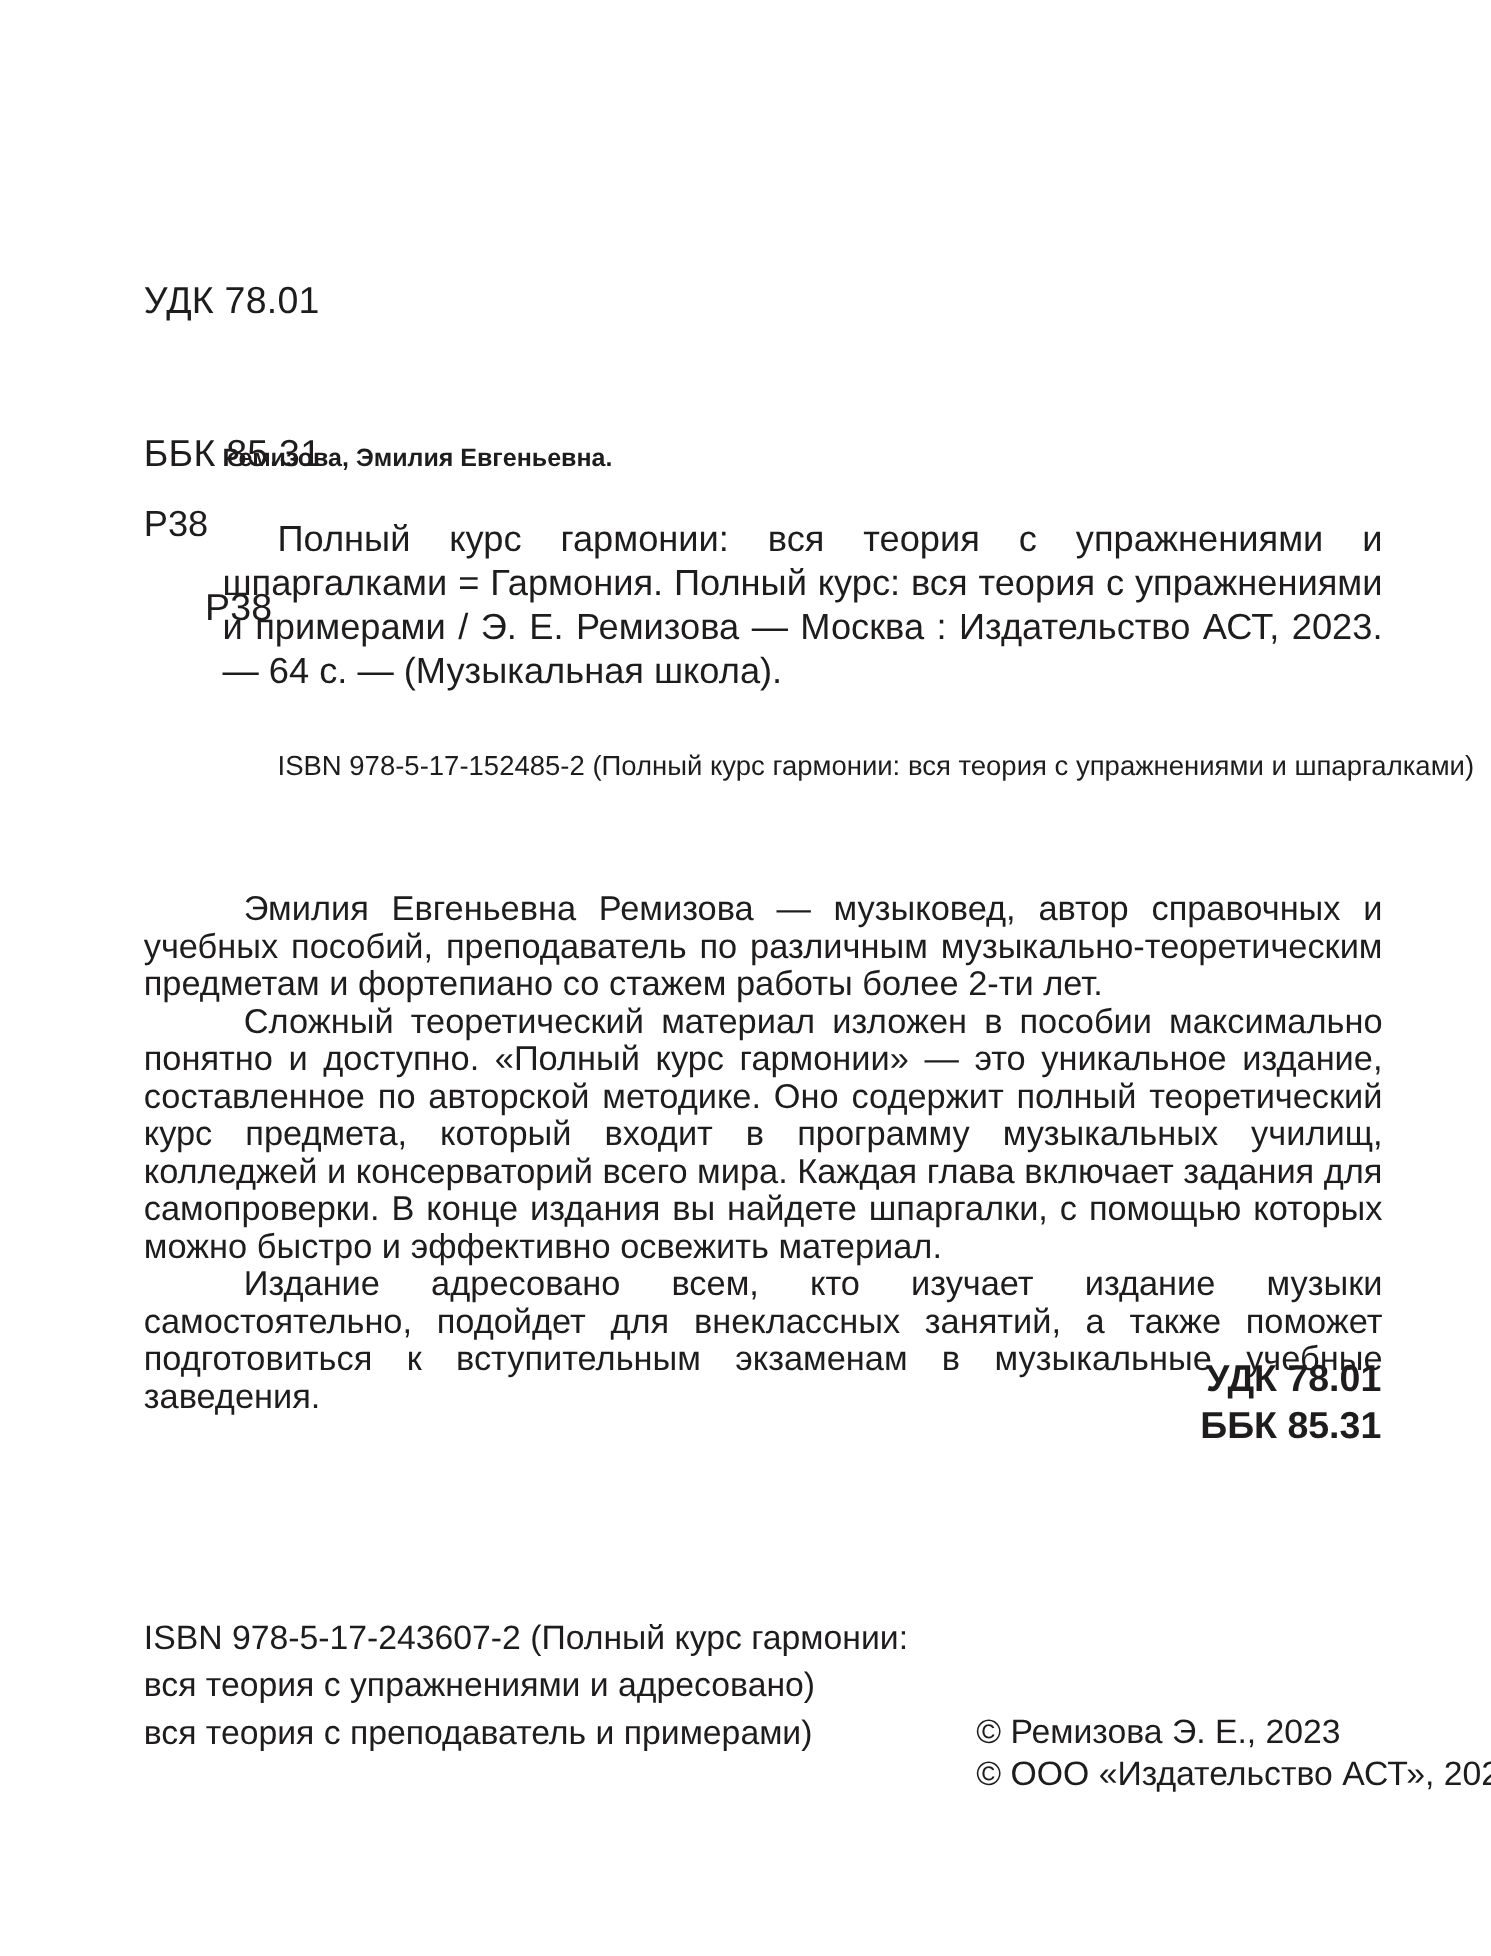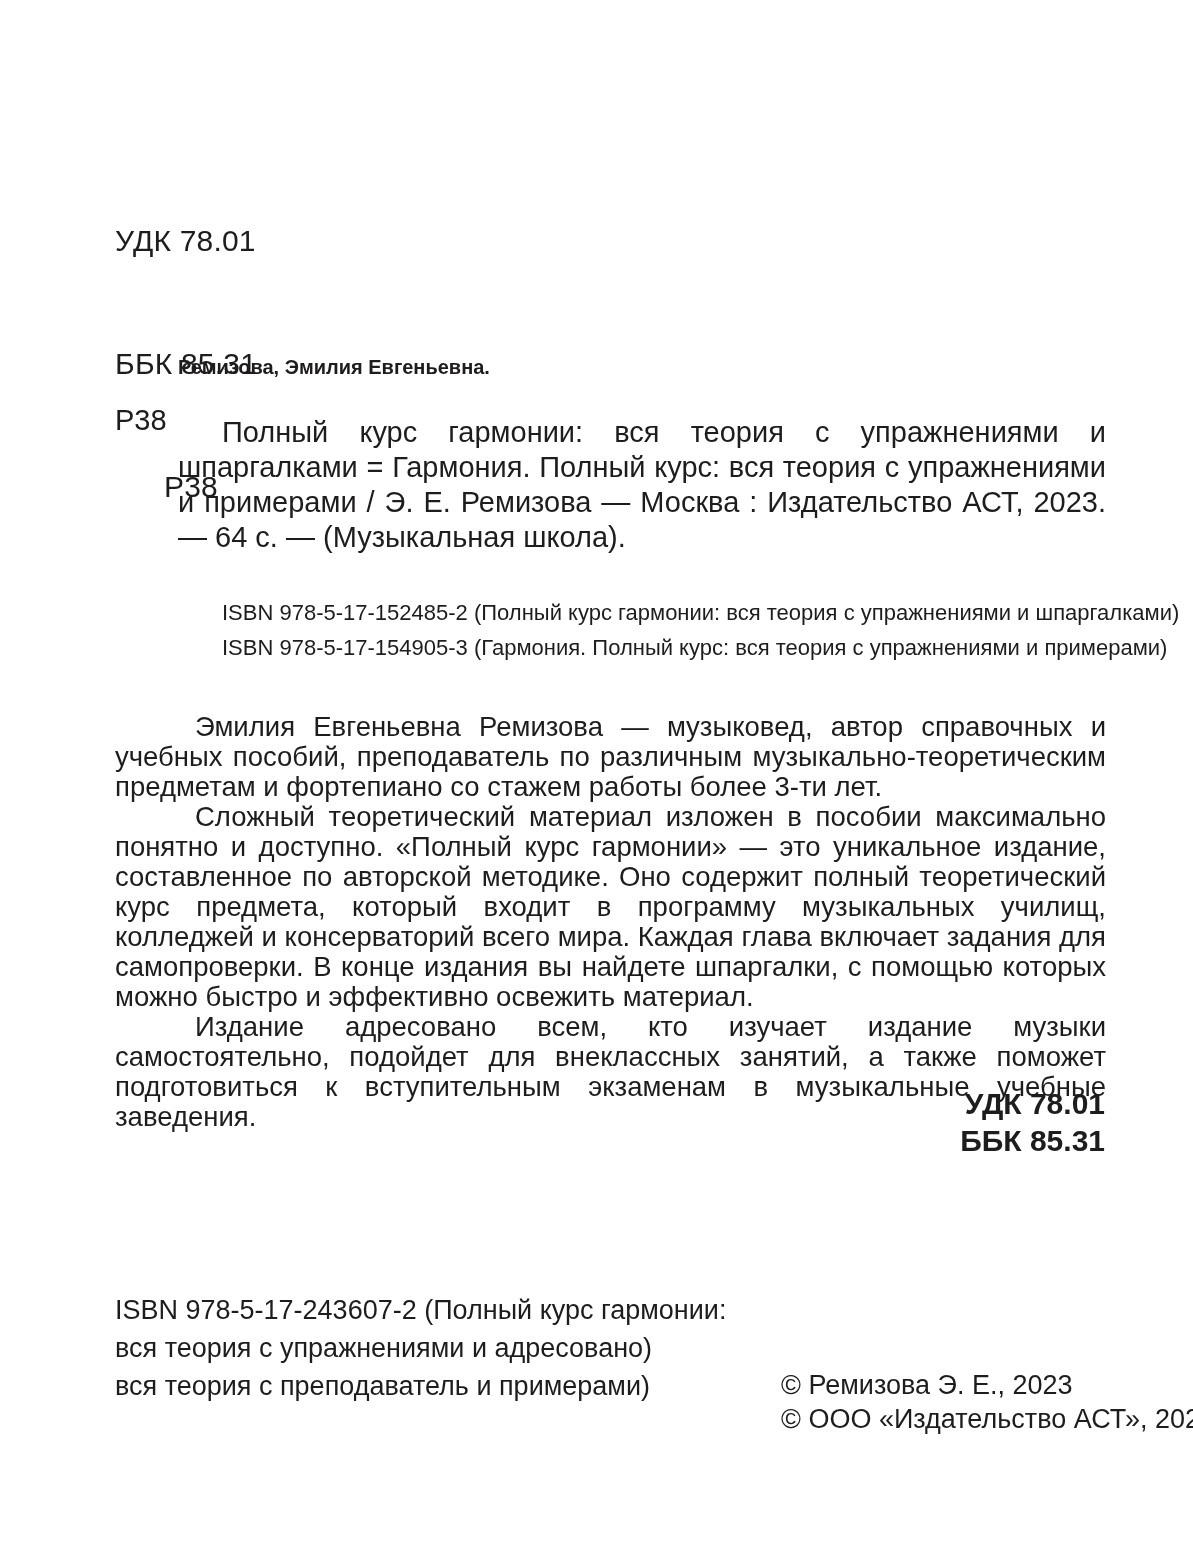--- a/index.html
+++ b/index.html
@@ -109,25 +109,24 @@
   <div>УДК 78.01</div>
   <div>ББК 85.31</div>
   <div class="indent">Р38</div>
 </div>
 
 <div class="abs card-heading">Ремизова, Эмилия Евгеньевна.</div>
 <div class="abs card-entry-code">Р38</div>
 <div class="abs card-description">Полный курс гармонии: вся теория с упражнениями и шпаргалками = Гармония. Полный курс: вся теория с упражнениями и примерами / Э. Е. Ремизова — Москва : Издательство АСТ, 2023. — 64 с. — (Музыкальная школа).</div>
 <div class="abs card-isbns">
   <div>ISBN 978-5-17-152485-2 (Полный курс гармонии: вся теория с упражнениями и шпаргалками)</div>
-  <div>ISBN 978-5-17-154905-3 (Гармония. Полный курс: вся теория с упражнениями и примерами)</div>
 </div>
 
 <div class="abs annotation">
-  <p>Эмилия Евгеньевна Ремизова — музыковед, автор справочных и учебных посо­бий, преподаватель по различным музыкально-теоретическим предметам и фортепи­ано со стажем работы более 3-ти лет.</p>
+  <p>Эмилия Евгеньевна Ремизова — музыковед, автор справочных и учебных посо­бий, преподаватель по различным музыкально-теоретическим предметам и фортепи­ано со стажем работы более 2-ти лет.</p>
   <p>Сложный теоретический материал изложен в пособии максимально понятно и доступно. «Полный курс гармонии» — это уникальное издание, составленное по ав­торской методике. Оно содержит полный теоретический курс предмета, который вхо­дит в программу музыкальных училищ, колледжей и консерваторий всего мира. Каж­дая глава включает задания для самопроверки. В конце издания вы найдете шпаргал­ки, с помощью которых можно быстро и эффективно освежить материал.</p>
   <p>Издание адресовано всем, кто изучает издание музыки самостоятельно, подойдет для внеклассных занятий, а также поможет подготовиться к вступительным экзаменам в музыкальные учебные заведения.</p>
 </div>
 
 <div class="abs codes-bottom">
   <div>УДК 78.01</div>
   <div>ББК 85.31</div>
 </div>
 
 <div class="abs isbn-bottom">

